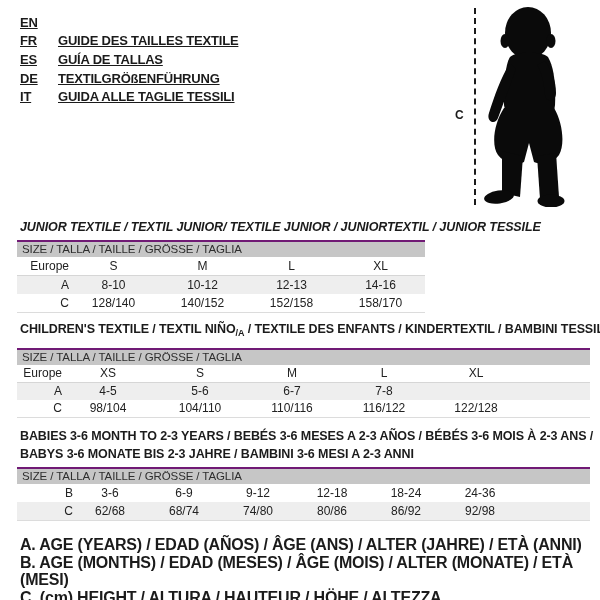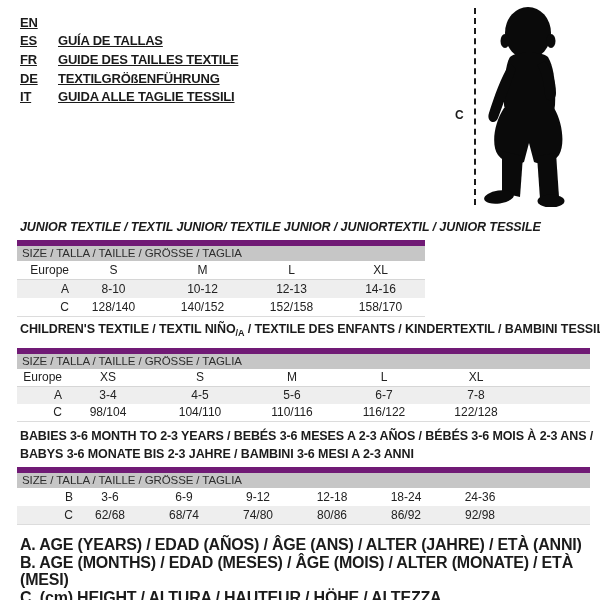--- a/index.html
+++ b/index.html
@@ -17,21 +17,21 @@
   .c-label{position:absolute;left:455px;top:108px;font-weight:700;font-size:12px;}
   .baby-svg{position:absolute;left:482px;top:5px;}
   
   .sec-title{position:absolute;left:20px;font-weight:700;font-size:12.5px;letter-spacing:-0.1px;white-space:nowrap;}
   .sec-title .sub{font-size:9px;vertical-align:-3px;}
   #sec1-title{top:220px;font-style:italic;}
   #sec2-title{top:322px;}
   #sec3-title{top:427px;line-height:18px;}
   
   .tbl{position:absolute;left:17px;border-bottom:1px solid #dcdcdc;}
-  .size-bar{height:15px;background:var(--bar,#c6c6c6);border-top:6px solid #701a75;
+  .size-bar{height:15px;background:var(--bar,#c6c6c6);border-top:2px solid #701a75;
             font-size:11.5px;line-height:15px;padding-left:5px;color:#2e2e2e;letter-spacing:-0.1px;}
   .row{display:grid;height:18px;line-height:18px;font-size:12px;color:#222;}
   .row .lbl{text-align:right;padding-left:5px;}
   .row .val{text-align:center;}
   .r-head{border-bottom:1px solid #d6d6d6;}
   .r-alt{background:var(--alt,#eeeeee);}
   .t1{top:240px;width:408px;}
   .t1 .row{grid-template-columns:52px repeat(4,89px);}
   .t2{top:348px;width:573px;}
   .t2 .row{grid-template-columns:45px repeat(5,92px) 1fr;height:17px;line-height:17px;}
@@ -43,26 +43,26 @@
 </head>
 <body>
 
 <div class="canvas">
 
   <div class="lang-block">
     <div class="lang-row">
       <span class="lang-code">EN</span>
     </div>
     <div class="lang-row">
+      <span class="lang-code">FR</span>
+      <span class="lang-label">GUIDE DES TAILLES TEXTILE</span>
+    </div>
+    <div class="lang-row">
       <span class="lang-code">ES</span>
       <span class="lang-label">GUÍA DE TALLAS</span>
-    </div>
-    <div class="lang-row">
-      <span class="lang-code">FR</span>
-      <span class="lang-label">GUIDE DES TAILLES TEXTILE</span>
     </div>
     <div class="lang-row">
       <span class="lang-code">DE</span>
       <span class="lang-label">TEXTILGRÖßENFÜHRUNG</span>
     </div>
     <div class="lang-row">
       <span class="lang-code">IT</span>
       <span class="lang-label">GUIDA ALLE TAGLIE TESSILI</span>
     </div>
   </div>
@@ -117,21 +117,20 @@
     <div class="row r-head">
       <span class="lbl">Europe</span>
       <span class="val">XS</span>
       <span class="val">S</span>
       <span class="val">M</span>
       <span class="val">L</span>
       <span class="val">XL</span>
     </div>
     <div class="row r-alt">
       <span class="lbl">A</span>
-      <span class="val">3-4</span>
       <span class="val">4-5</span>
       <span class="val">5-6</span>
       <span class="val">6-7</span>
       <span class="val">7-8</span>
     </div>
     <div class="row">
       <span class="lbl">C</span>
       <span class="val">98/104</span>
       <span class="val">104/110</span>
       <span class="val">110/116</span>

